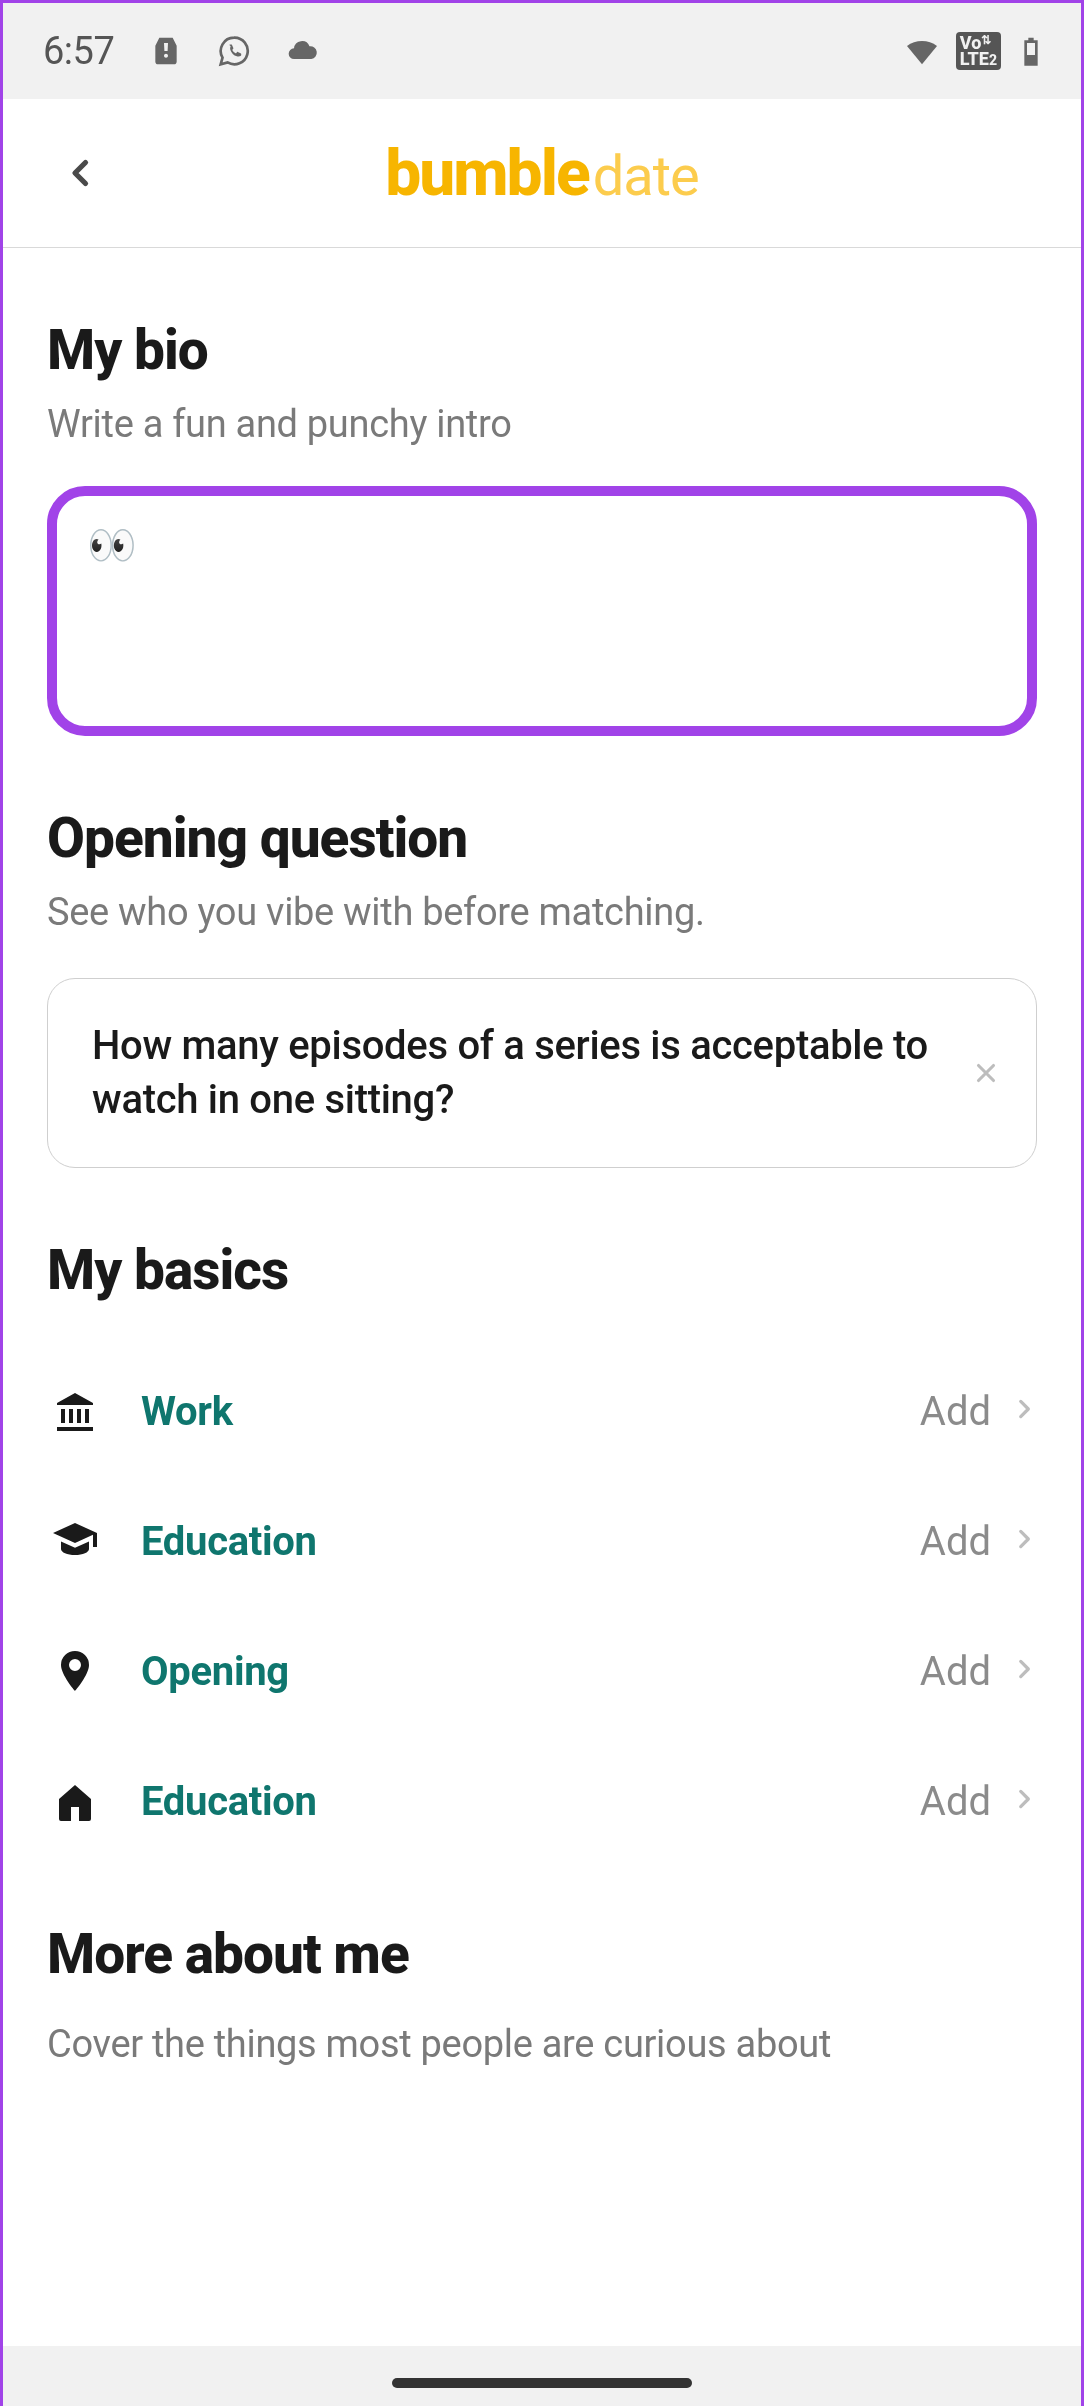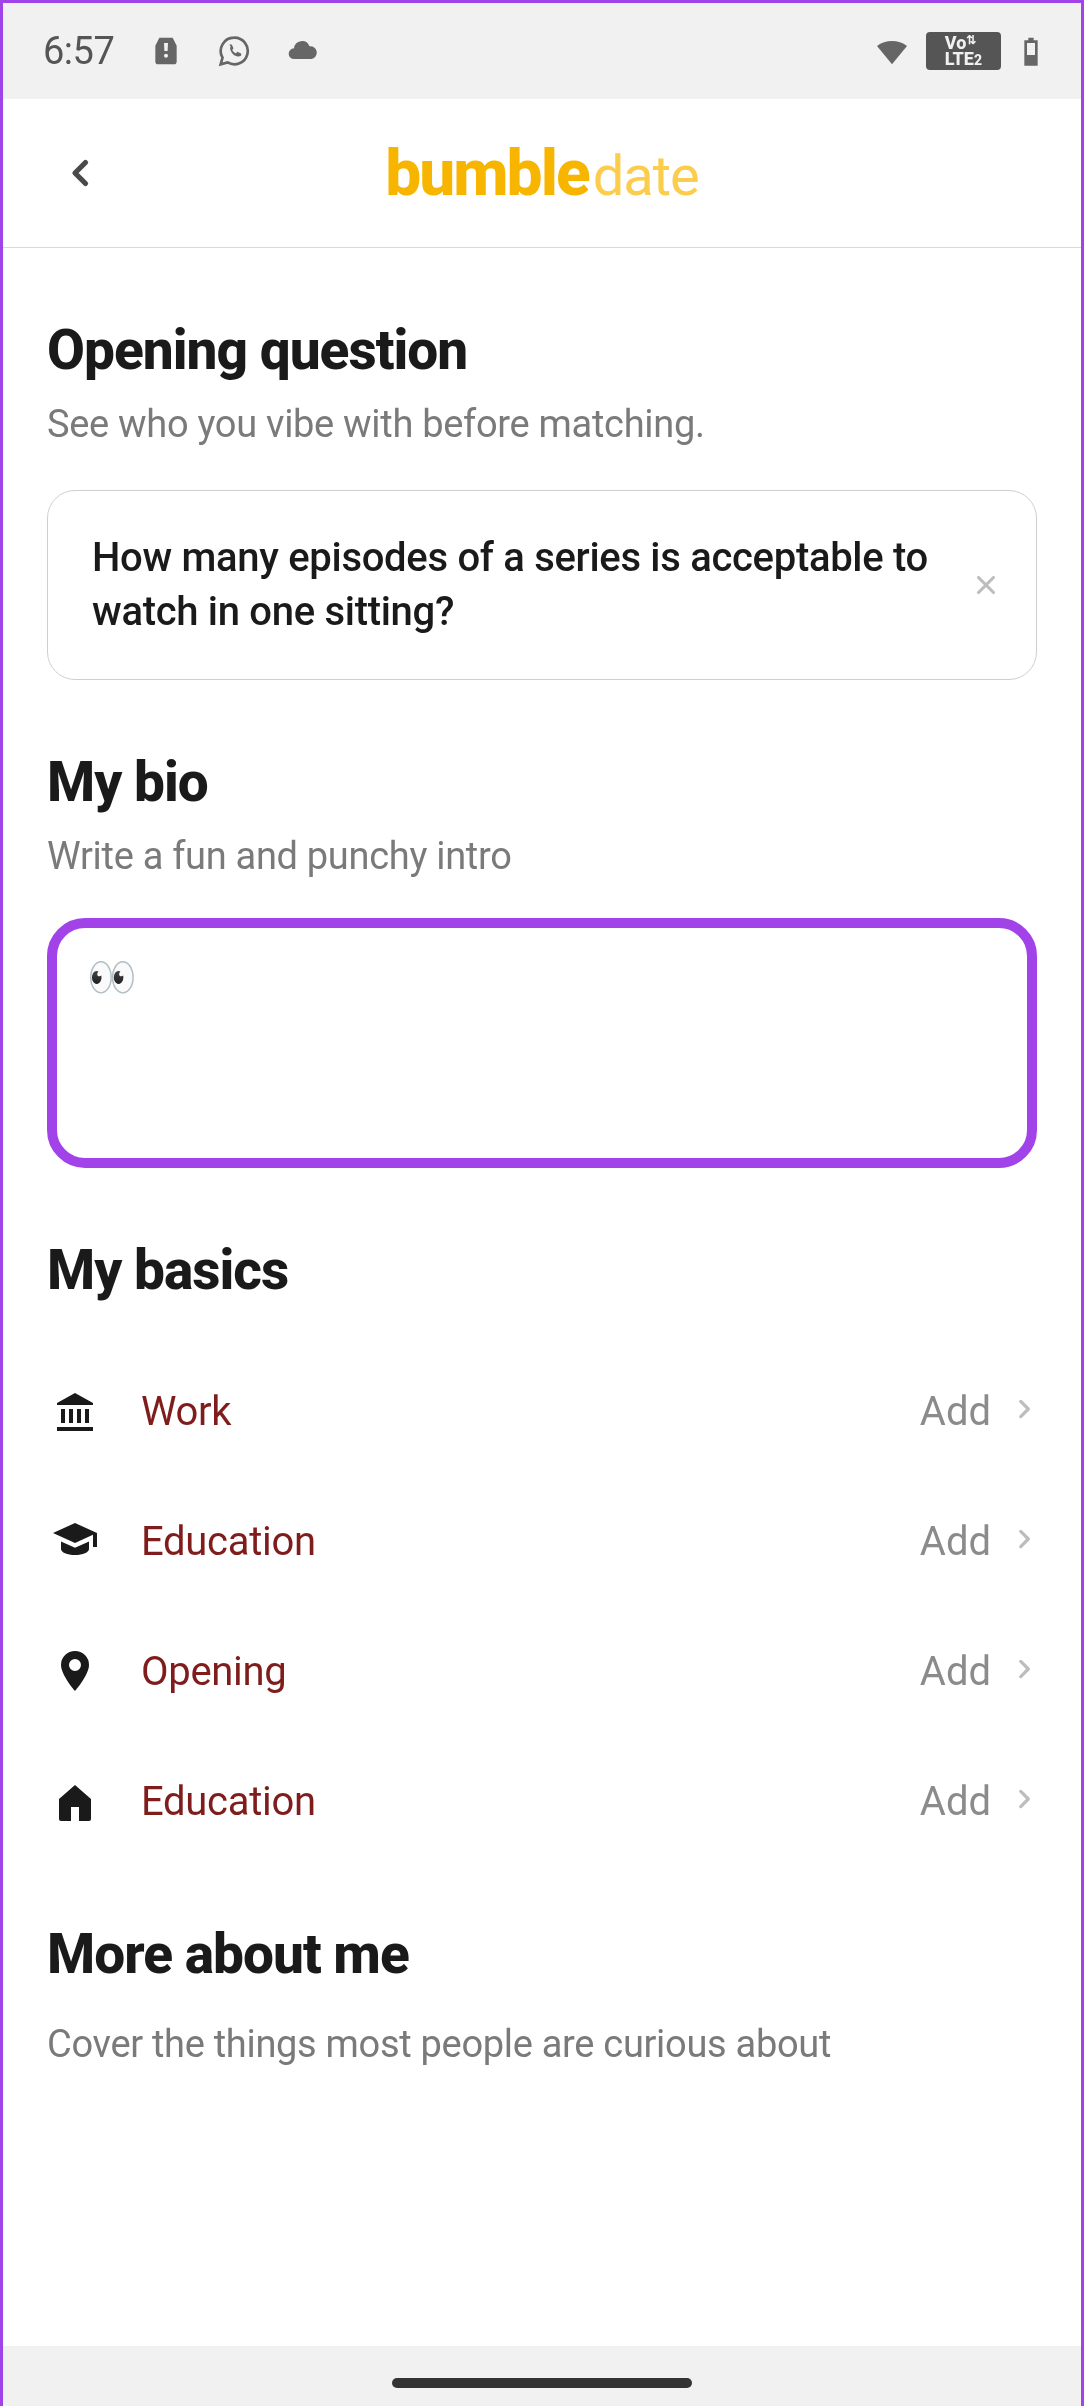--- a/index.html
+++ b/index.html
@@ -86,21 +86,21 @@
     align-items: center;
     height: 130px;
     cursor: pointer;
   }
   .row-icon {
     width: 56px; height: 56px;
     display: flex; align-items: center; justify-content: center;
     margin-right: 38px;
     fill: #1a1a1a;
   }
-  .row-label { font-size: 40px; color: #7f1d1d; font-weight: 400; flex: 1; letter-spacing: -0.3px;}
+  .row-label { font-size: 40px; color: #0f766e; font-weight: 700; flex: 1; letter-spacing: -0.3px;}
   .row-value { font-size: 40px; color: #1a1a1a; font-weight: 500; margin-right: 20px; }
   .row-value.muted { color: #8b8b8b; font-weight: 400; }
   .row-chevron { color: #bdbdbd; }
 
   .nav-handle {
     position: absolute;
     bottom: 18px; left: 50%;
     transform: translateX(-50%);
     width: 300px; height: 10px;
     background: #333; border-radius: 5px;
@@ -126,64 +126,64 @@
         <path fill="#666" d="M8.5 7.5c.2-.4.5-.4.8-.4h.6c.2 0 .5 0 .7.5l.9 2.1c.1.2 0 .4-.1.6l-.6.7c-.1.1-.1.3 0 .5.5.9 1.3 1.7 2.3 2.2.2.1.4.1.5-.1l.7-.8c.2-.2.4-.2.6-.1l2 .9c.5.2.5.5.5.7v.7c0 .3-.1.6-.5.8-.6.3-1.5.6-2.8.2-2.3-.7-4.1-2.6-4.8-4.8-.4-1.3-.1-2.2.2-2.8z"></path>
       </svg>
     <svg class="sb-icon" viewBox="0 0 24 24">
         <path d="M19 18H6a4 4 0 0 1 0-8 6 6 0 0 1 11.6-1.5A4.5 4.5 0 0 1 19 18z"></path>
       </svg>
   </div>
   <div class="status-right">
     <svg class="sb-icon" viewBox="0 0 24 24" style="width:40px;height:40px">
         <path d="M12 20l9-11c-5-4-13-4-18 0l9 11z"></path>
       </svg>
-    <span style="font-size:18px;font-weight:800;background:#555;color:#f1f1f1;padding:3px 19px;border-radius:4px;line-height:0.85;">Vo<span style="font-size:12px;vertical-align:top">⇅</span><br>LTE<span style="font-size:14px">2</span></span>
+    <span style="font-size:18px;font-weight:800;background:#555;color:#f1f1f1;padding:3px 4px;border-radius:4px;line-height:0.85;">Vo<span style="font-size:12px;vertical-align:top">⇅</span><br>LTE<span style="font-size:14px">2</span></span>
     <svg class="sb-icon" viewBox="0 0 24 24">
         <path fill="none" stroke="#666" stroke-width="2" d="M8 5h8v17H8z"></path>
         <path d="M10 2h4v3h-4zM9 15h6v6H9z"></path>
       </svg>
   </div>
 </div>
 
 <div class="app-header">
   <button class="back-btn">
     <svg width="36" height="36" viewBox="0 0 24 24">
         <path fill="none" stroke="#4a4a4a" stroke-width="3.5" stroke-linecap="round" stroke-linejoin="round" d="M15 5l-7 7 7 7"></path>
       </svg>
   </button>
   <div class="logo-wrap">
     <span class="logo-bumble">bumble</span>
     <span class="logo-date">date</span>
   </div>
 </div>
 
 <div class="content">
+
+  <div class="section">
+    <div class="section-title">My bio</div>
+    <div class="section-sub">Write a fun and punchy intro</div>
+    <div class="bio-box">
+      <span>👀</span>
+    </div>
+  </div>
 
   <div class="section">
     <div class="section-title">Opening question</div>
     <div class="section-sub">See who you vibe with before matching.</div>
     <div class="question-card">
       <div class="question-text">How many episodes of a series is acceptable to watch in one sitting?</div>
       <button class="question-close">
         <svg width="30" height="30" viewBox="0 0 24 24">
             <path fill="none" stroke="currentColor" stroke-width="2.5" stroke-linecap="round" d="M6 6l12 12M18 6L6 18"></path>
           </svg>
       </button>
     </div>
   </div>
 
   <div class="section">
-    <div class="section-title">My bio</div>
-    <div class="section-sub">Write a fun and punchy intro</div>
-    <div class="bio-box">
-      <span>👀</span>
-    </div>
-  </div>
-
-  <div class="section">
     <div class="section-title">My basics</div>
     <div class="basics-list" id="basics-list">
         <div class="row">
           <span class="row-icon">
             <svg viewBox="0 0 24 24" width="48" height="48">
               <path d="M12 3l9 5v1H3V8l9-5zM5 11h2v7H5zm4 0h2v7H9zm4 0h2v7h-2zm4 0h2v7h-2zM3 20h18v2H3z"></path>
             </svg>
           </span>
           <span class="row-label">Work</span>
           <span class="row-value muted">Add</span>

